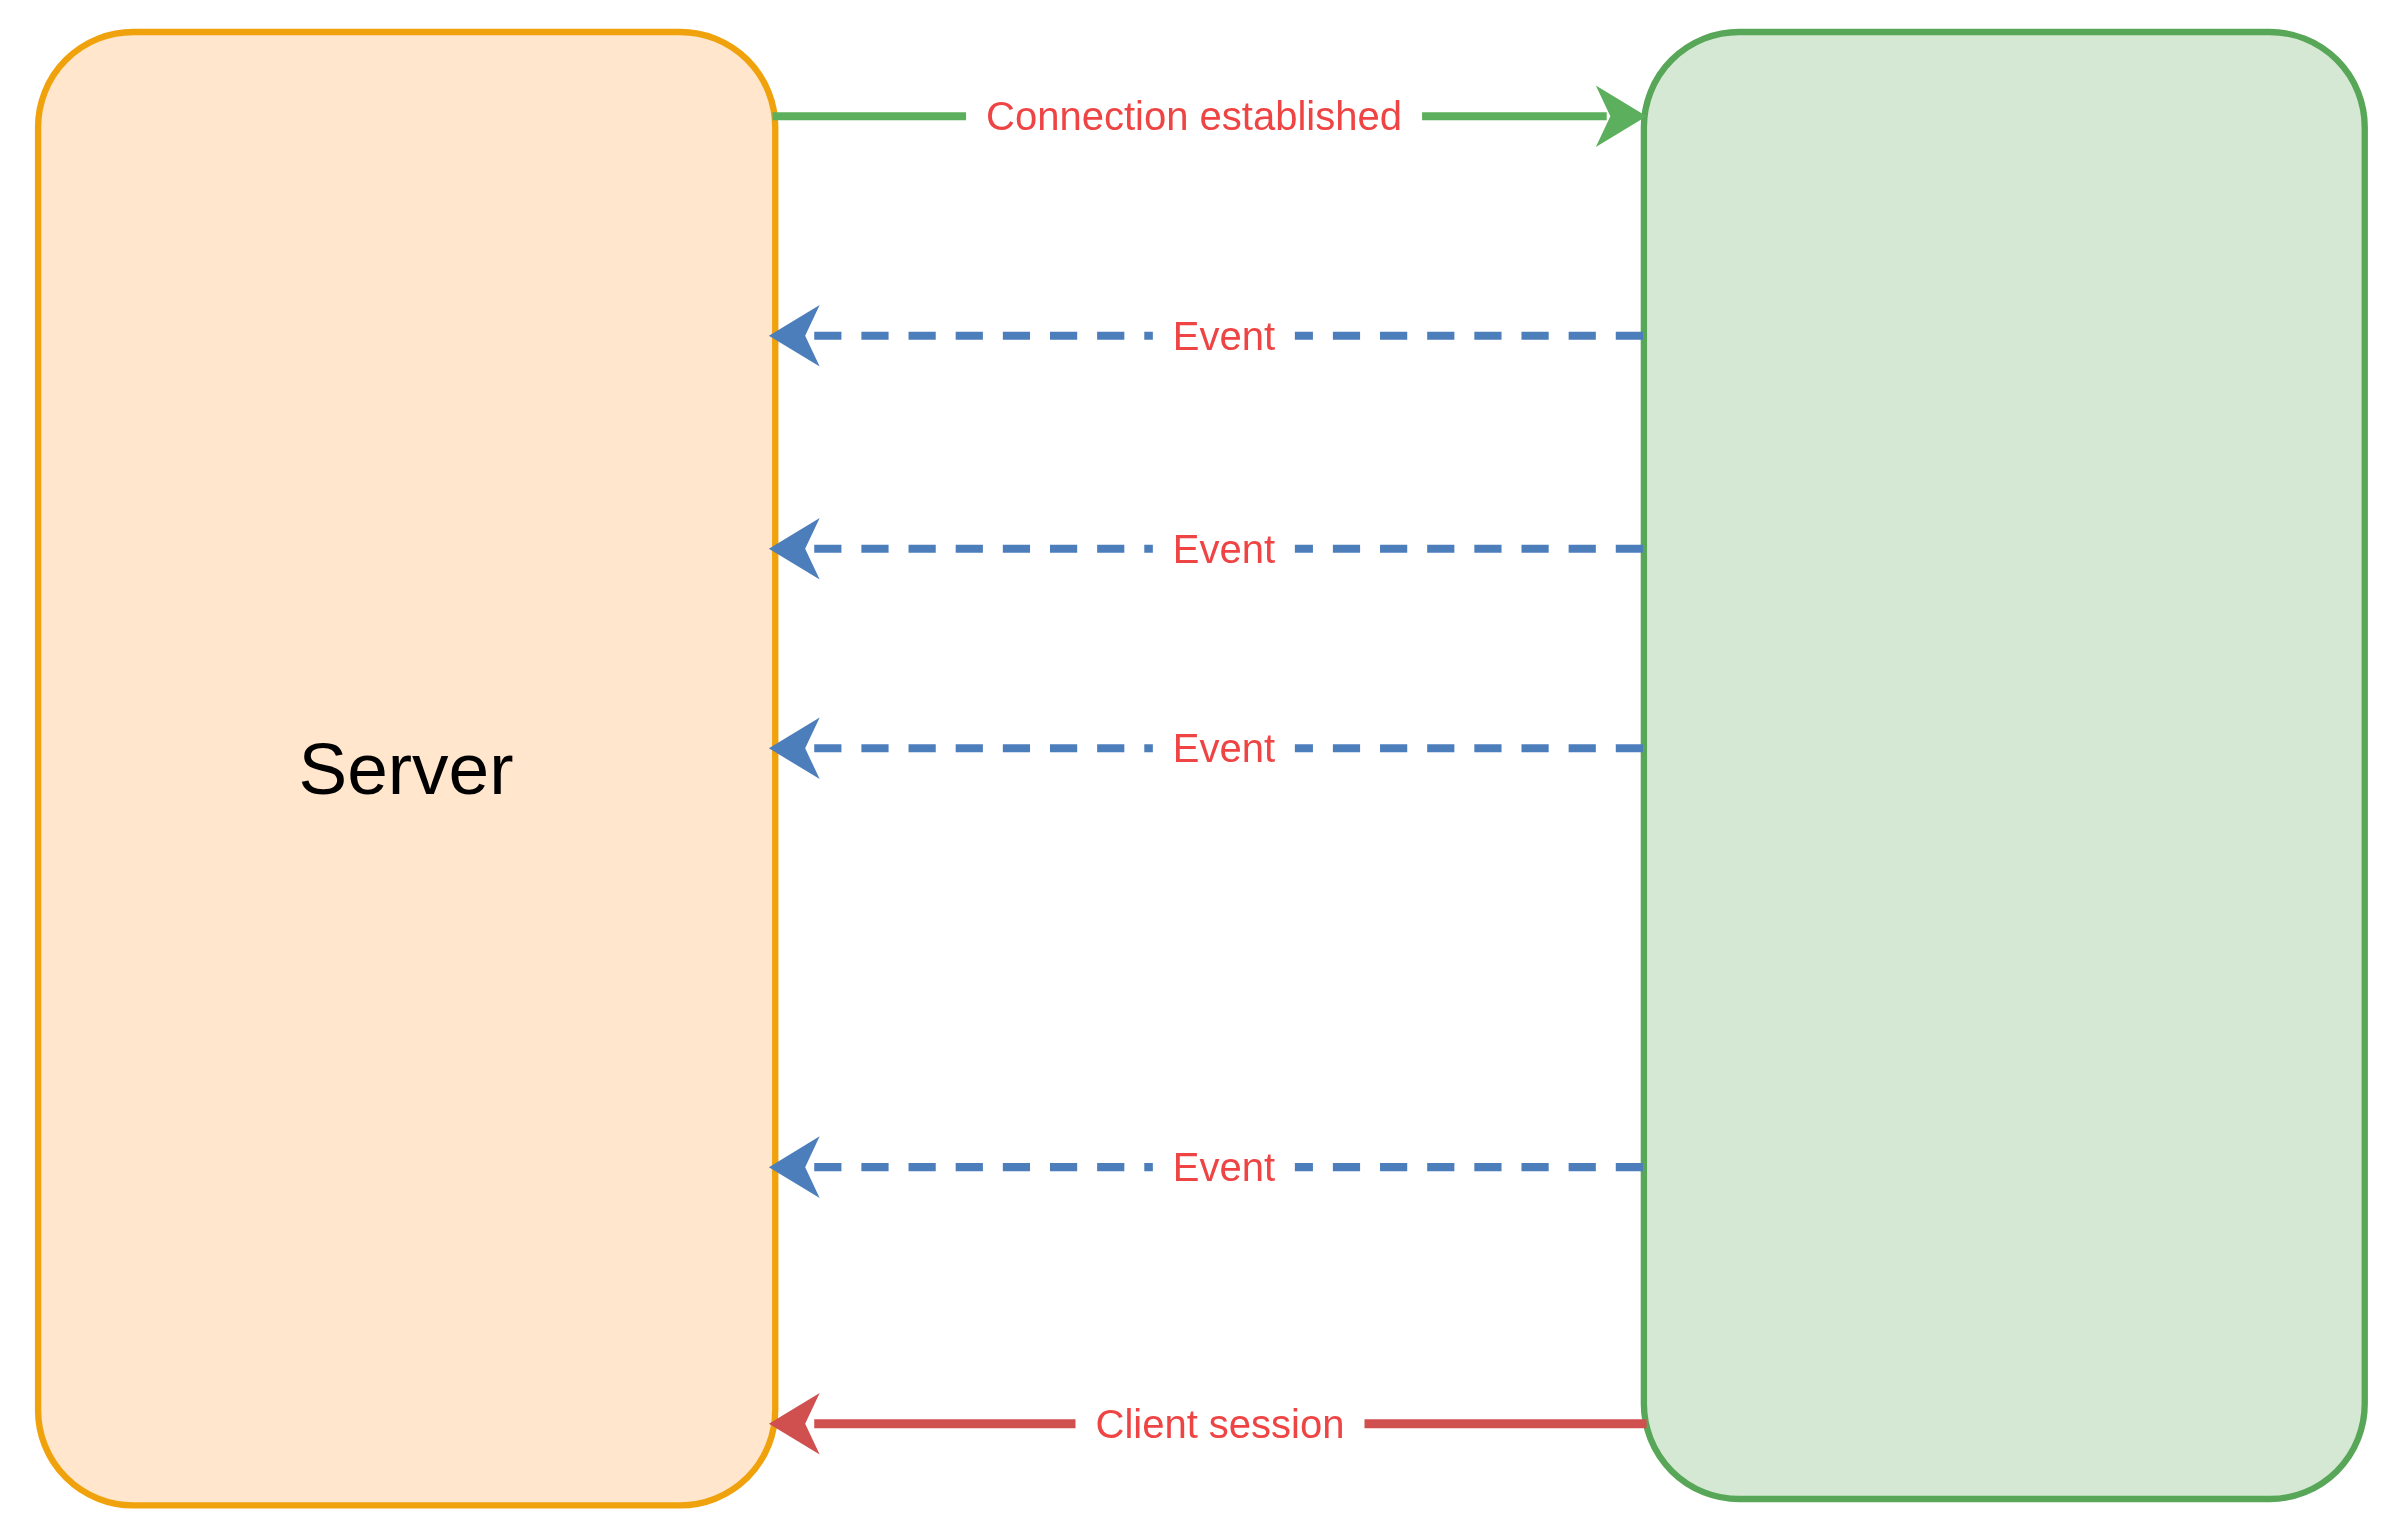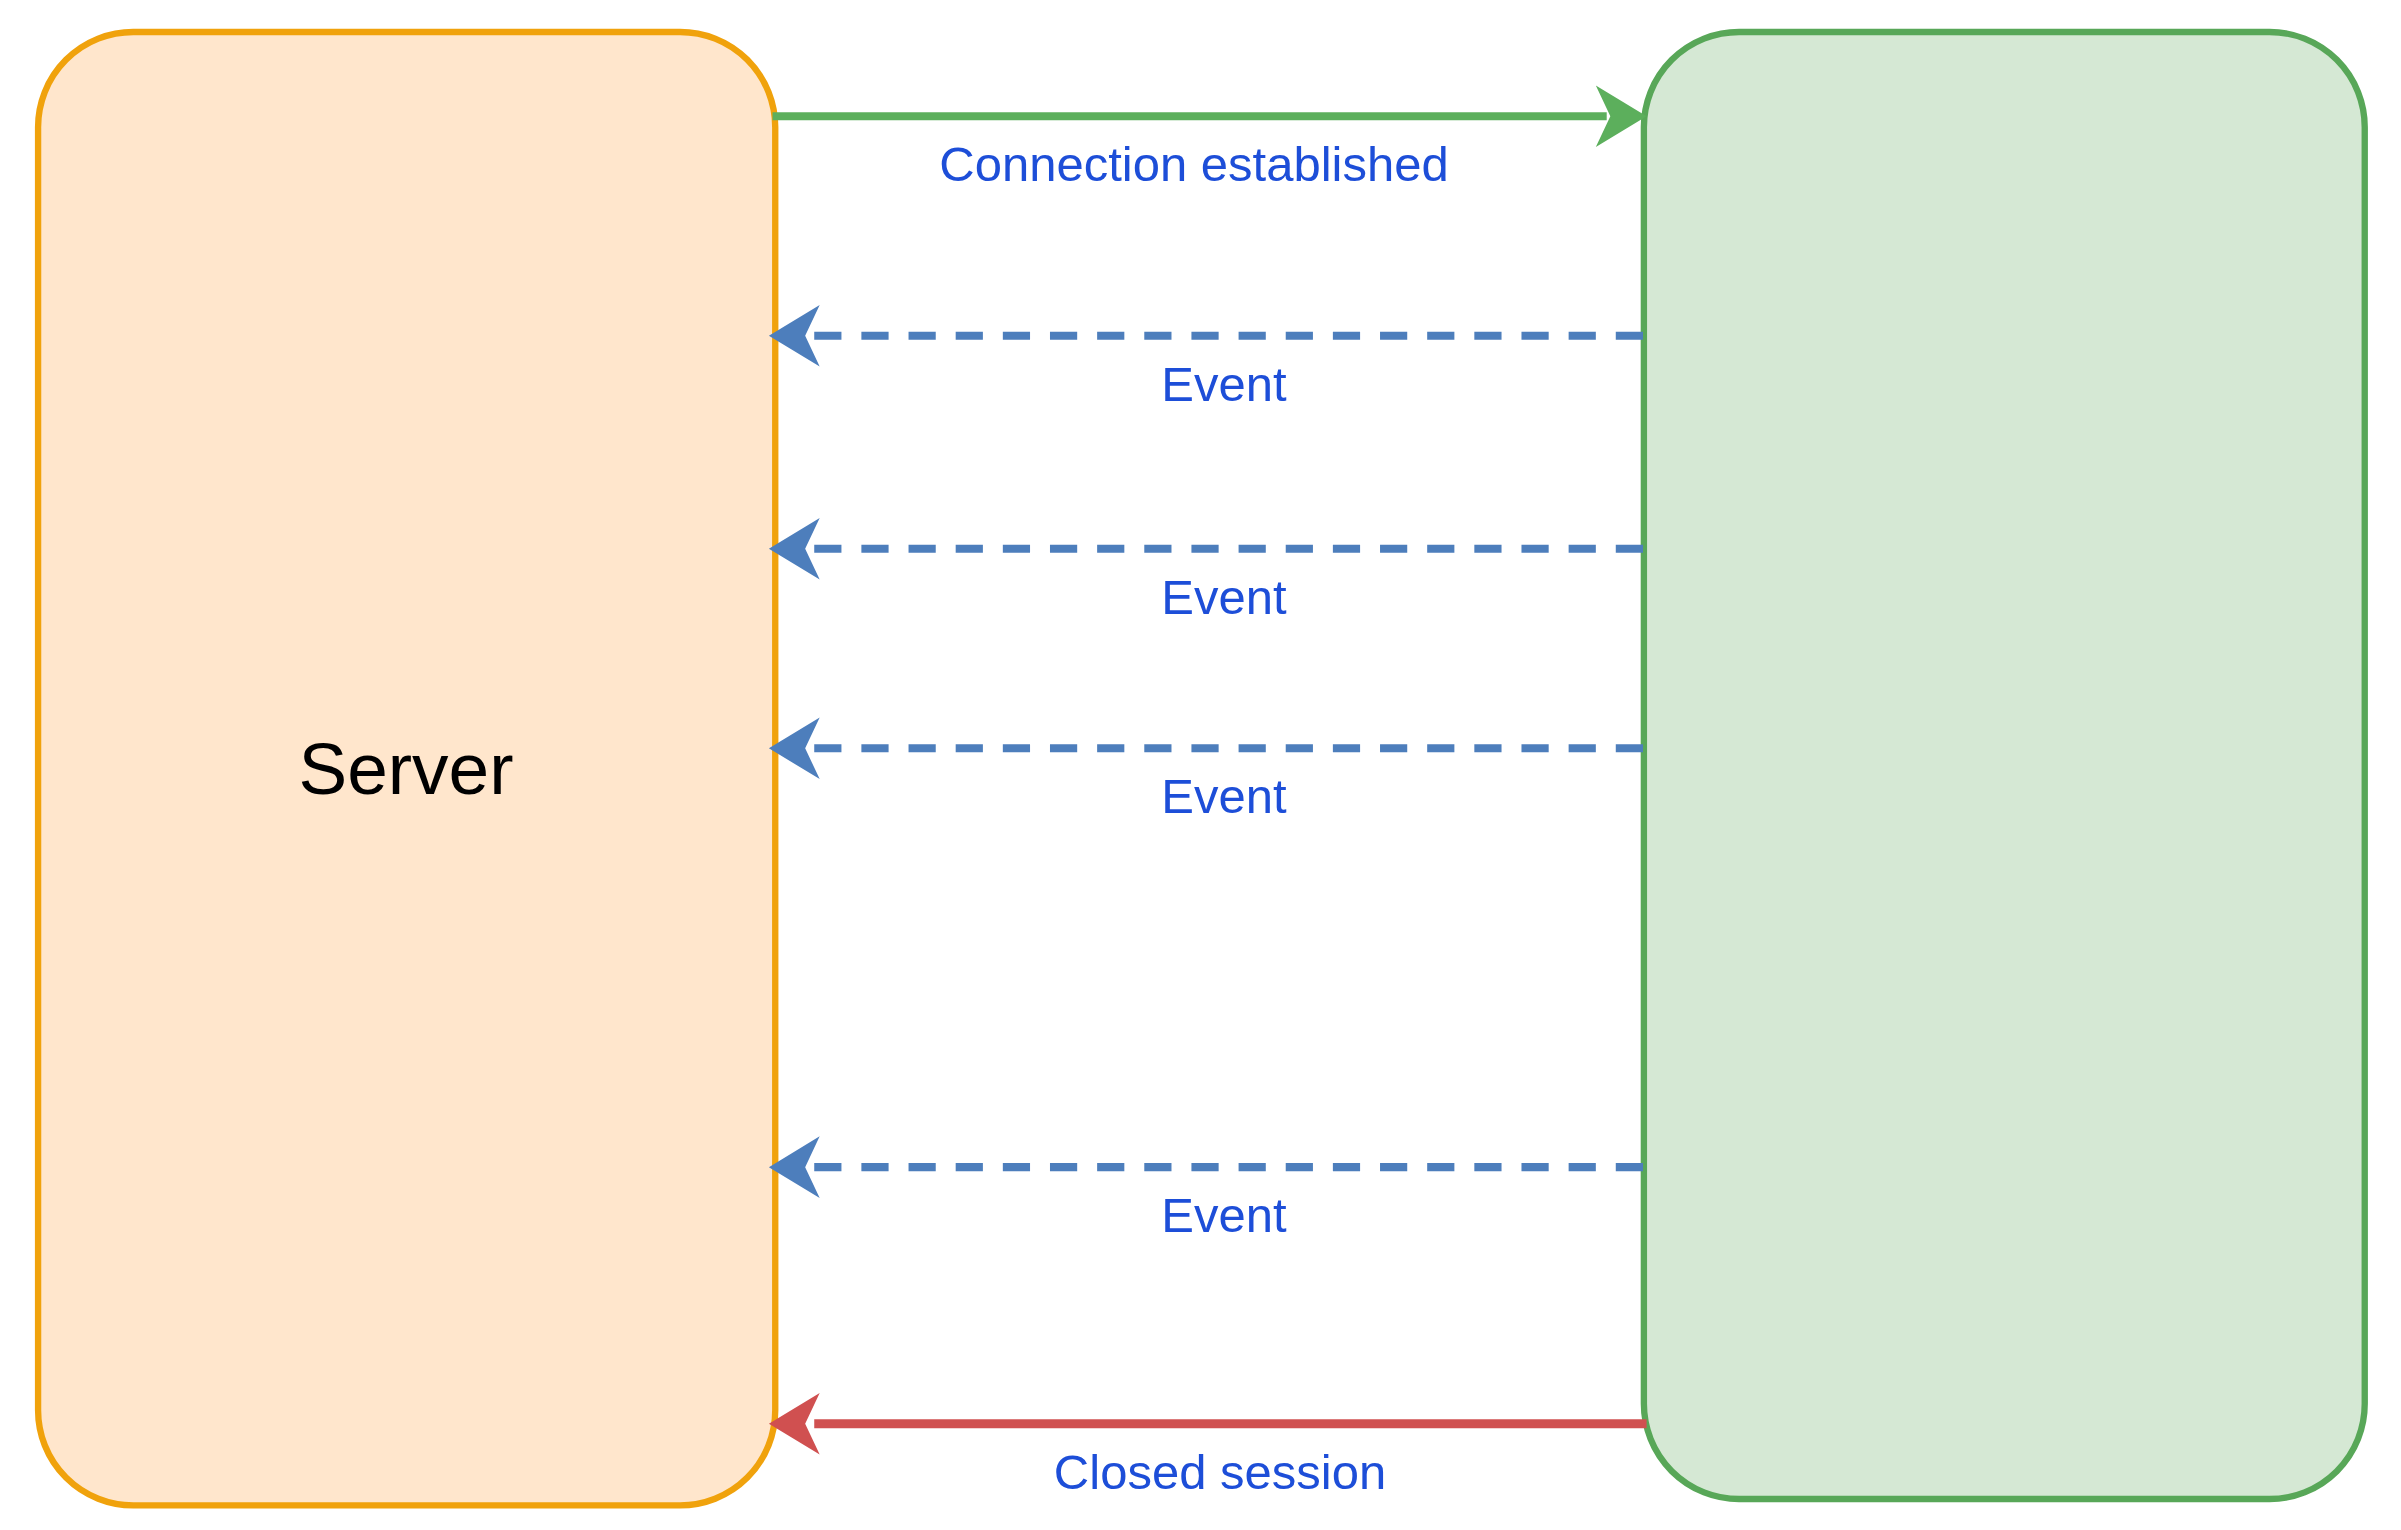--- a/index.html
+++ b/index.html
@@ -24,27 +24,26 @@
     position: absolute;
     transform: translate(-50%, -50%);
     font-size: 73px;
     color: #000000;
     white-space: nowrap;
     line-height: 1.2;
   }
   .edge-label {
     position: absolute;
     transform: translate(-50%, -50%);
-    font-size: 49px;
-    color: #1d4ed8;
+    font-size: 40px;
+    color: #ef4444;
     white-space: nowrap;
     background: #ffffff;
     padding: 1.8px 20px;
     line-height: 1.15;
-    margin-top: 48px;
   }
 </style>
 </head>
 <body>
 
 <div id="canvas">
 
   <svg id="diagram-svg" width="2401" height="1531" viewBox="0 0 2648 1688">
 
     <rect x="42" y="35" width="813" height="1625" rx="105" ry="105" stroke-width="7" fill="#FFE6CC" stroke="#F0A20C"></rect>
@@ -76,16 +75,16 @@
   <div class="edge-label" style="left:1194px; top:116px;">Connection established</div>
 
   <div class="edge-label" style="left:1224px; top:336px;">Event</div>
 
   <div class="edge-label" style="left:1224px; top:549px;">Event</div>
 
   <div class="edge-label" style="left:1224px; top:748px;">Event</div>
 
   <div class="edge-label" style="left:1224px; top:1167px;">Event</div>
 
-  <div class="edge-label" style="left:1220px; top:1424px;">Closed session</div>
+  <div class="edge-label" style="left:1220px; top:1424px;">Client session</div>
 
 </div>
 
 
 </body></html>

